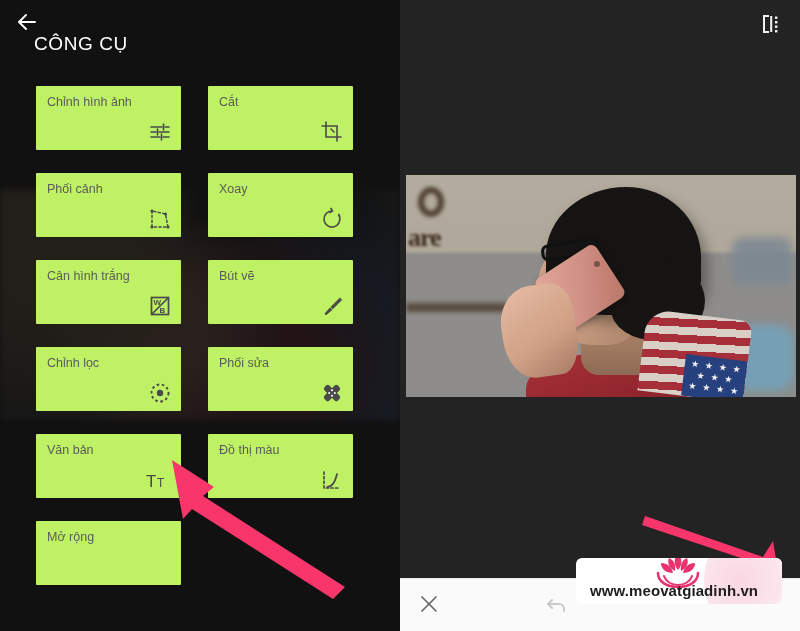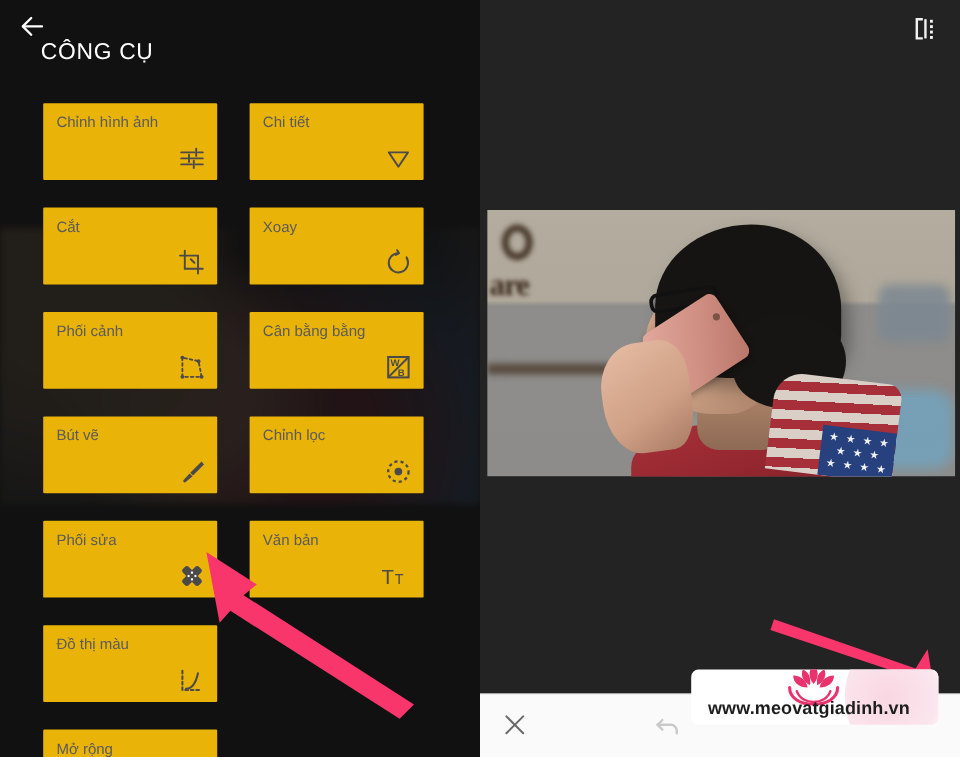--- a/index.html
+++ b/index.html
@@ -51,21 +51,21 @@
     position:absolute; left:36px; top:86px;
     width:320px;
     display:grid;
     grid-template-columns:145px 145px;
     column-gap:27px;
     row-gap:23px;
   }
   .tool-card {
     position:relative;
     width:145px; height:64px;
-    background:#eab308;
+    background:#bef264;
     border-radius:1px;
     cursor:pointer;
   }
   .tool-label {
     position:absolute; left:11px; top:9px;
     color:#5b5b5b; font-size:12.5px; white-space:nowrap;
   }
   .tool-icon {
     position:absolute; right:9px; bottom:6px;
     width:26px; height:26px;
@@ -235,66 +235,58 @@
             <line x1="11" y1="12" x2="21" y2="12"></line>
             <line x1="3" y1="17" x2="12" y2="17"></line>
             <line x1="15" y1="17" x2="21" y2="17"></line>
             <line x1="15.5" y1="4" x2="15.5" y2="10"></line>
             <line x1="9.5" y1="9" x2="9.5" y2="15"></line>
             <line x1="13.5" y1="14" x2="13.5" y2="20"></line>
           </svg>
         </span>
       </div>
 
-      <div class="tool-card">
-        <span class="tool-label">Chi tiết</span>
-        <span class="tool-icon">
-          <svg width="24" height="24" viewBox="0 0 24 24" fill="none" stroke="#4a4a4a" stroke-width="1.6" stroke-linejoin="round">
-            <polygon points="4,7 20,7 12,19"></polygon>
-          </svg>
-        </span>
-      </div>
 
       <div class="tool-card">
         <span class="tool-label">Cắt</span>
         <span class="tool-icon">
           <svg width="24" height="24" viewBox="0 0 24 24" fill="none" stroke="#4a4a4a" stroke-width="1.6" stroke-linecap="round">
             <path d="M6 2 V17 H21"></path>
             <path d="M2 6 H17 V21"></path>
             <path d="M11 9 L14 12"></path>
-          </svg>
-        </span>
-      </div>
-
-      <div class="tool-card">
-        <span class="tool-label">Xoay</span>
-        <span class="tool-icon">
-          <svg width="24" height="24" viewBox="0 0 24 24" fill="none" stroke="#4a4a4a" stroke-width="1.7" stroke-linecap="round">
-            <path d="M12 4 a8 8 0 1 0 7.4 5"></path>
-            <path d="M19.4 9 a8 8 0 0 0 -2 -3.4" stroke-dasharray="1.6 2.4"></path>
-            <polyline points="11,1.5 12.4,4 9.8,5.4"></polyline>
           </svg>
         </span>
       </div>
 
       <div class="tool-card">
         <span class="tool-label">Phối cảnh</span>
         <span class="tool-icon">
           <svg width="24" height="24" viewBox="0 0 24 24" fill="none" stroke="#4a4a4a" stroke-width="1.5" stroke-linecap="round">
             <path d="M4 4 V20 H20 L17.5 7 Z" stroke-dasharray="2.2 2.4"></path>
             <circle cx="4" cy="4" r="1.6" fill="#4a4a4a" stroke="none"></circle>
             <circle cx="17.5" cy="7" r="1.6" fill="#4a4a4a" stroke="none"></circle>
             <circle cx="4" cy="20" r="1.6" fill="#4a4a4a" stroke="none"></circle>
             <circle cx="20" cy="20" r="1.6" fill="#4a4a4a" stroke="none"></circle>
           </svg>
         </span>
       </div>
 
       <div class="tool-card">
-        <span class="tool-label">Cân bằng bằng</span>
+        <span class="tool-label">Xoay</span>
+        <span class="tool-icon">
+          <svg width="24" height="24" viewBox="0 0 24 24" fill="none" stroke="#4a4a4a" stroke-width="1.7" stroke-linecap="round">
+            <path d="M12 4 a8 8 0 1 0 7.4 5"></path>
+            <path d="M19.4 9 a8 8 0 0 0 -2 -3.4" stroke-dasharray="1.6 2.4"></path>
+            <polyline points="11,1.5 12.4,4 9.8,5.4"></polyline>
+          </svg>
+        </span>
+      </div>
+
+      <div class="tool-card">
+        <span class="tool-label">Cân hình trắng</span>
         <span class="tool-icon">
           <svg width="24" height="24" viewBox="0 0 24 24">
             <rect x="3.5" y="3.5" width="17" height="17" fill="none" stroke="#4a4a4a" stroke-width="1.7"></rect>
             <path d="M3.5 20.5 L20.5 3.5" stroke="#4a4a4a" stroke-width="1.7"></path>
             <text x="5.5" y="11" font-family="Liberation Sans, sans-serif" font-size="8" font-weight="bold" fill="#4a4a4a">W</text>
             <text x="11.5" y="19" font-family="Liberation Sans, sans-serif" font-size="8" font-weight="bold" fill="#4a4a4a">B</text>
           </svg>
         </span>
       </div>
 

